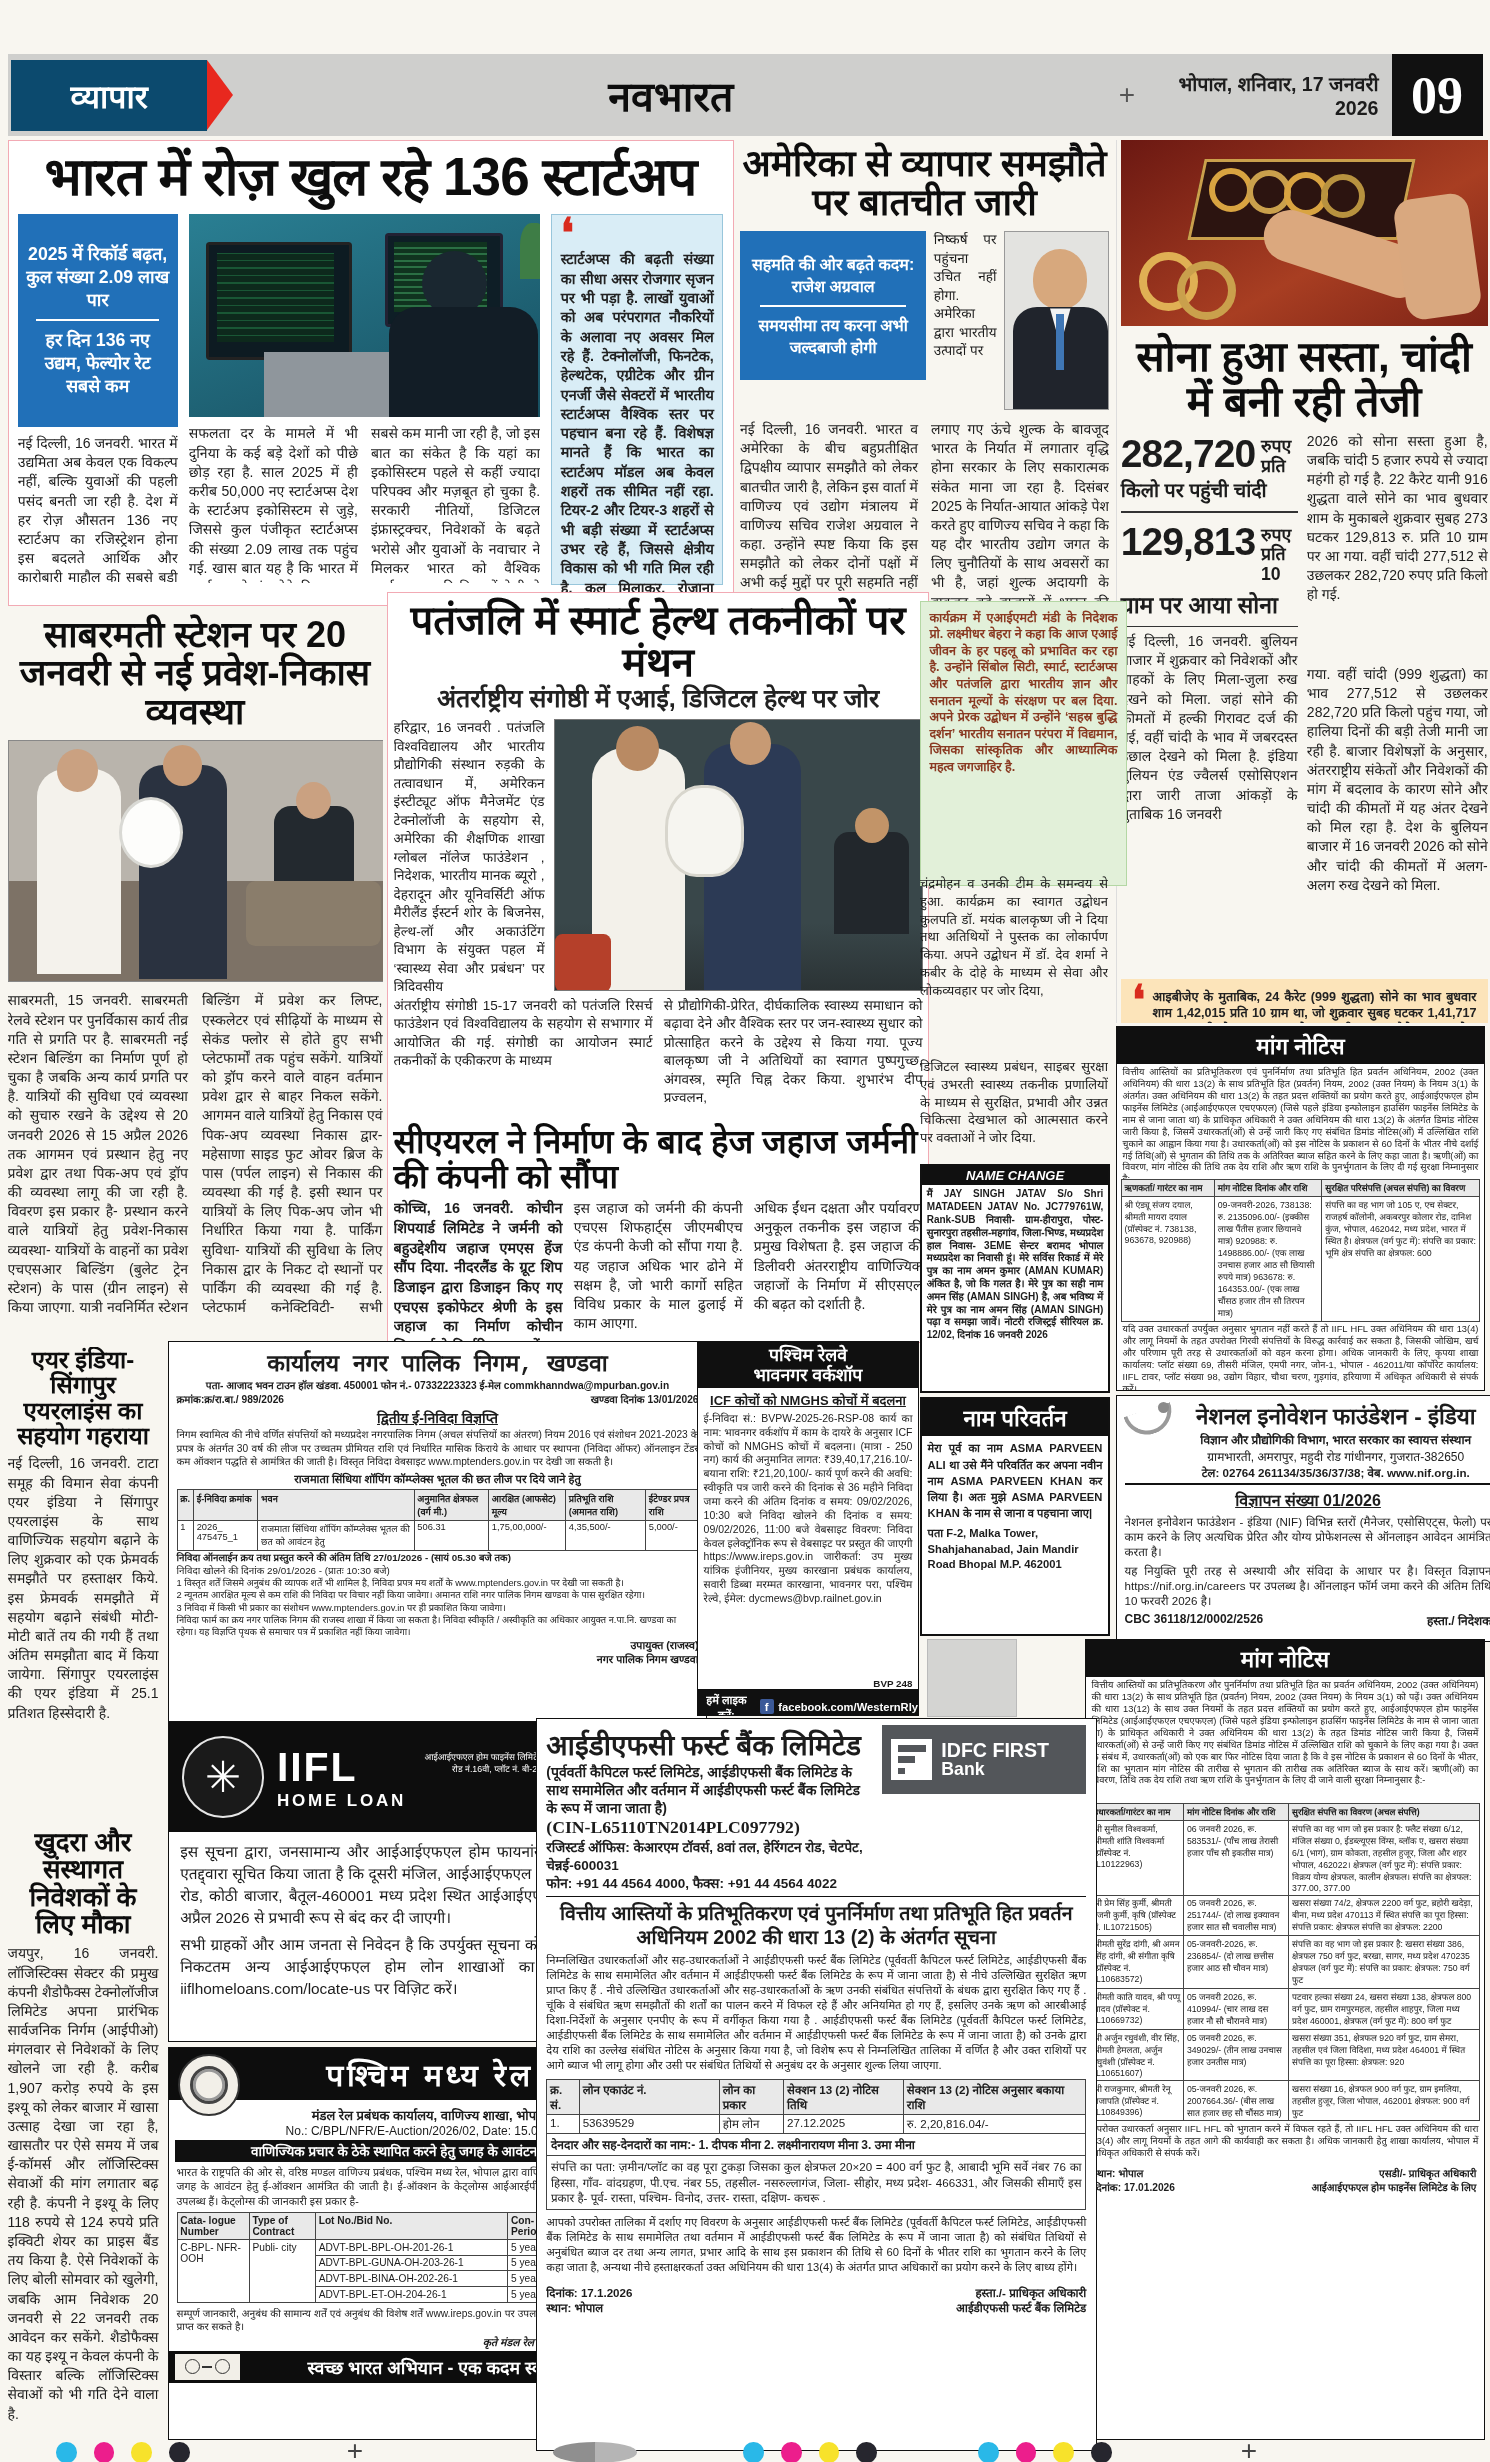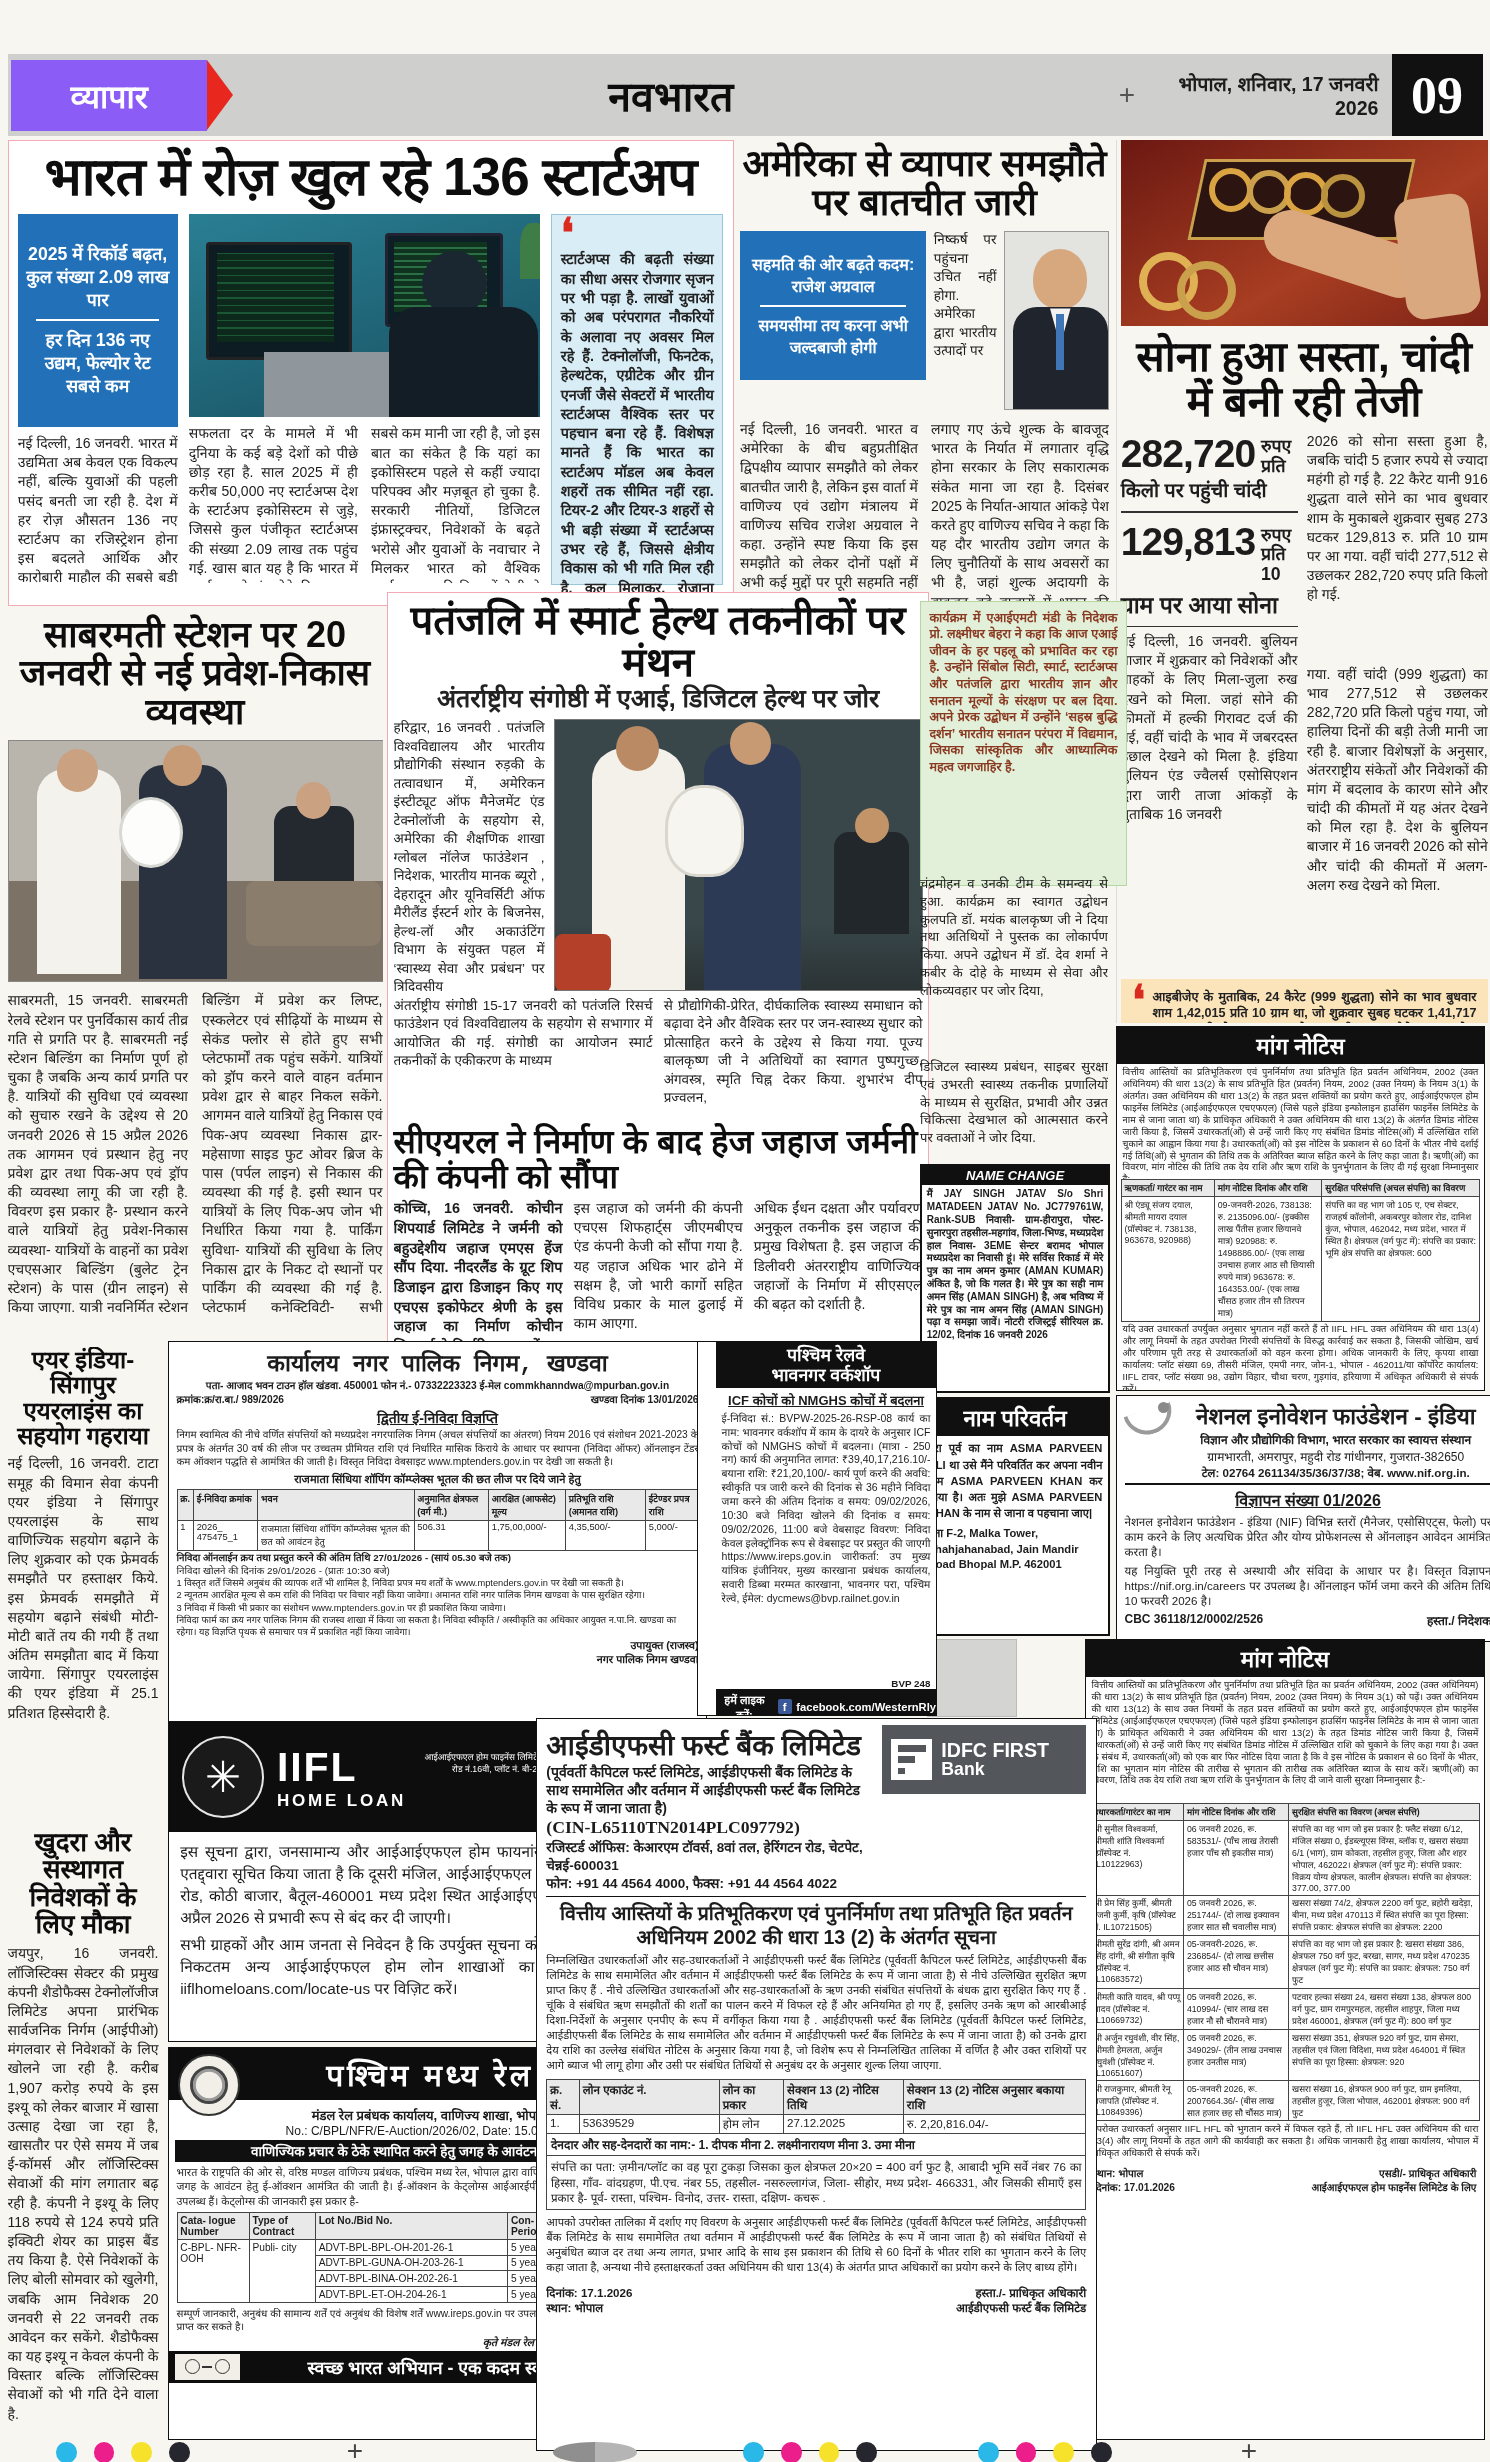--- a/index.html
+++ b/index.html
@@ -29,21 +29,21 @@
   .dot{width:20.5px;height:20.5px;border-radius:50%;display:inline-block;margin-right:13px;}
   .u{text-decoration:underline;}
 </style>
 </head>
 <body>
 
 <div class="page">
 
   <div class="blk" style="left:7.5px;top:54px;width:1475px;height:82px;background:#cfcfcd;display:flex;align-items:center;">
     <div style="position:relative;margin-left:3.7px;width:222px;height:71px;">
-      <div style="position:absolute;left:0;top:0;width:196px;height:71px;background:#8b5cf6;display:flex;align-items:center;justify-content:center;">
+      <div style="position:absolute;left:0;top:0;width:196px;height:71px;background:#0c4a6e;display:flex;align-items:center;justify-content:center;">
         <span style="color:#fff;font-weight:bold;font-size:32px;">व्यापार</span>
       </div>
       <div style="position:absolute;left:196px;top:0;width:0;height:0;border-top:35px solid transparent;border-bottom:35px solid transparent;border-left:26px solid #e8281e;"></div>
     </div>
     <div style="flex:1;text-align:center;font-weight:bold;font-size:41px;color:#0d0d0d;">नवभारत</div>
     <div style="width:37px;text-align:center;color:#555;font-size:28px;">+</div>
     <div style="width:233px;text-align:right;font-weight:bold;font-size:19.6px;padding-right:13px;">भोपाल, शनिवार, 17 जनवरी 2026</div>
     <div style="width:91px;height:82px;background:#111;display:flex;align-items:center;justify-content:center;">
       <span style="color:#fff;font-weight:bold;font-size:52px;font-family:'Liberation Serif',serif;">09</span>
     </div>
@@ -352,21 +352,21 @@
     <div style="font-size:9.3px;line-height:1.3;">1&nbsp;<span>विस्तृत शर्तें जिसमे अनुबंध की व्यापक शर्तें भी शामिल है, निविदा प्रपत्र मय शर्तों के www.mptenders.gov.in पर देखी जा सकती है।</span></div>
     <div style="font-size:9.3px;line-height:1.3;">2&nbsp;<span>न्यूनतम आरक्षित मूल्य से कम राशि की निविदा पर विचार नहीं किया जावेगा। अमानत राशि नगर पालिक निगम खण्डवा के पास सुरक्षित रहेगा।</span></div>
     <div style="font-size:9.3px;line-height:1.3;">3&nbsp;<span>निविदा में किसी भी प्रकार का संशोधन www.mptenders.gov.in पर ही प्रकाशित किया जावेगा।</span></div>
     <div style="font-size:9.3px;line-height:1.3;">निविदा फार्म का क्रय नगर पालिक निगम की राजस्व शाखा में किया जा सकता है। निविदा स्वीकृति / अस्वीकृति का अधिकार आयुक्त न.पा.नि. खण्डवा का रहेगा। यह विज्ञप्ति पृथक से समाचार पत्र में प्रकाशित नहीं किया जावेगा।</div>
     <div style="text-align:right;font-size:10.7px;font-weight:bold;">
       <div>उपायुक्त (राजस्व)</div>
       <div>नगर पालिक निगम खण्डवा</div>
     </div>
   </div>
 
-  <div class="blk notice" style="left:697px;top:1341px;width:220px;height:373px;padding-left:18px;">
+  <div class="blk notice" style="left:697px;top:1341px;width:220px;height:373px;">
     <div class="blackbar" style="font-size:17.7px;line-height:1.15;padding:2.8px 0;">
       <div>पश्चिम रेलवे</div>
       <div>भावनगर वर्कशॉप</div>
     </div>
     <div class="c u" style="font-size:13px;font-weight:bold;margin:2.8px 0;">ICF कोचों को NMGHS कोचों में बदलना</div>
     <div class="j" style="font-size:10.5px;line-height:1.32;padding:0 5.6px;height:266px;overflow:hidden;">ई-निविदा सं.: BVPW-2025-26-RSP-08 कार्य का नाम: भावनगर वर्कशॉप में काम के दायरे के अनुसार ICF कोचों को NMGHS कोचों में बदलना। (मात्रा - 250 नग) कार्य की अनुमानित लागत: ₹39,40,17,216.10/- बयाना राशि: ₹21,20,100/- कार्य पूर्ण करने की अवधि: स्वीकृति पत्र जारी करने की दिनांक से 36 महीने निविदा जमा करने की अंतिम दिनांक व समय: 09/02/2026, 10:30 बजे निविदा खोलने की दिनांक व समय: 09/02/2026, 11:00 बजे वेबसाइट विवरण: निविदा केवल इलेक्ट्रॉनिक रूप से वेबसाइट पर प्रस्तुत की जाएगी https://www.ireps.gov.in जारीकर्ता: उप मुख्य यांत्रिक इंजीनियर, मुख्य कारखाना प्रबंधक कार्यालय, सवारी डिब्बा मरम्मत कारखाना, भावनगर परा, पश्चिम रेल्वे, ईमेल: dycmews@bvp.railnet.gov.in</div>
     <div style="text-align:right;font-size:9.8px;font-weight:bold;padding-right:5.6px;">BVP 248</div>
     <div class="blackbar" style="font-size:11.2px;padding:2.8px 0;display:flex;align-items:center;justify-content:center;gap:4.7px;">
       <span>हमें लाइक करें:</span>
       <span style="background:#3b5998;color:#fff;width:15px;height:15px;display:inline-flex;align-items:center;justify-content:center;font-weight:bold;border-radius:1.9px;">f</span>

